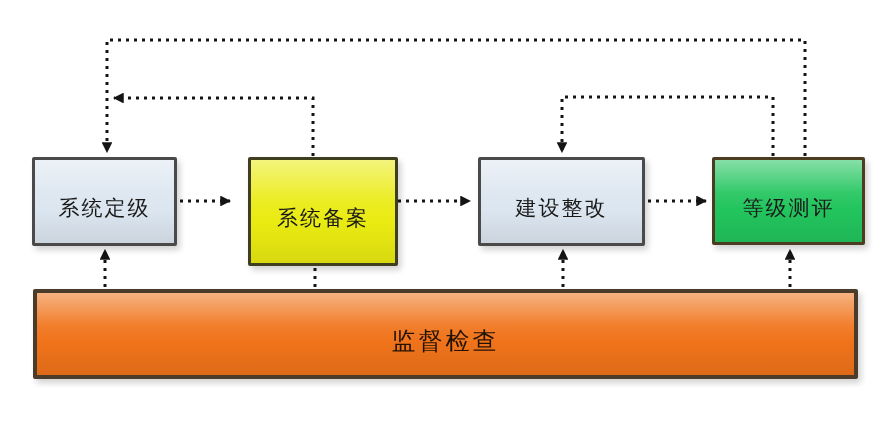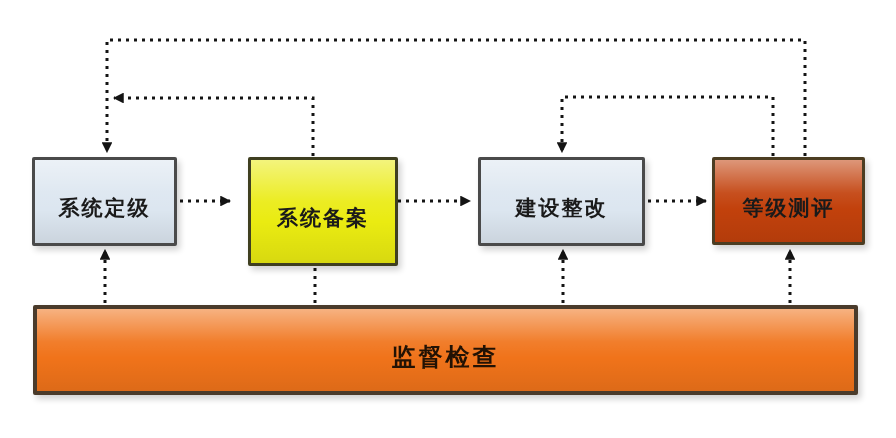--- a/index.html
+++ b/index.html
@@ -41,32 +41,32 @@
     pointer-events: none;
     background: linear-gradient(180deg,
       rgba(255,255,255,0.45) 0%,
       rgba(255,255,255,0.08) 40%,
       rgba(0,0,0,0.00) 60%,
       rgba(0,0,0,0.08) 100%);
   }
   .node-label {
     position: relative;
     z-index: 1;
-    font-weight: bold;
+    font-weight: normal;
     font-size: 21px;
     letter-spacing: 2px;
     white-space: nowrap;
     margin-top: 13px;
   }
   #node-system-grading        { left: 32px;  top: 157px; width: 145px; height: 89px; }
   #node-system-filing         { left: 248px; top: 157px; width: 150px; height: 109px; }
   #node-construction-rectify  { left: 478px; top: 157px; width: 167px; height: 89px; }
   #node-level-evaluation      { left: 712px; top: 157px; width: 153px; height: 88px; }
   #node-supervision-inspection{
-    left: 33px;  top: 305px; width: 825px; height: 90px;
+    left: 33px;  top: 289px; width: 825px; height: 90px;
     border-width: 4px;
   }
   #node-supervision-inspection .node-label {
     font-size: 24px;
     letter-spacing: 3px;
   }
 </style>
 </head>
 <body>
 
@@ -100,21 +100,21 @@
   </div>
 
   <div class="node" id="node-system-filing" style="background-color: rgb(234, 235, 17); border-color: rgb(63, 63, 32); color: rgb(26, 26, 26);">
     <span class="node-label">系统备案</span>
   </div>
 
   <div class="node" id="node-construction-rectify" style="background-color: rgb(220, 230, 240); border-color: rgb(74, 74, 74); color: rgb(26, 26, 26); align-items: center;">
     <span class="node-label">建设整改</span>
   </div>
 
-  <div class="node" id="node-level-evaluation" style="background-color: #c2410c; border-color: rgb(76, 61, 34); color: rgb(26, 26, 26);">
+  <div class="node" id="node-level-evaluation" style="background-color: #22c55e; border-color: rgb(76, 61, 34); color: rgb(26, 26, 26);">
     <span class="node-label">等级测评</span>
   </div>
 
   <div class="node" id="node-supervision-inspection" style="background-color: rgb(240, 115, 26); border-color: rgb(74, 59, 43); color: rgb(34, 18, 4);">
     <span class="node-label">监督检查</span>
   </div>
 
 </div>
 
 </body></html>

